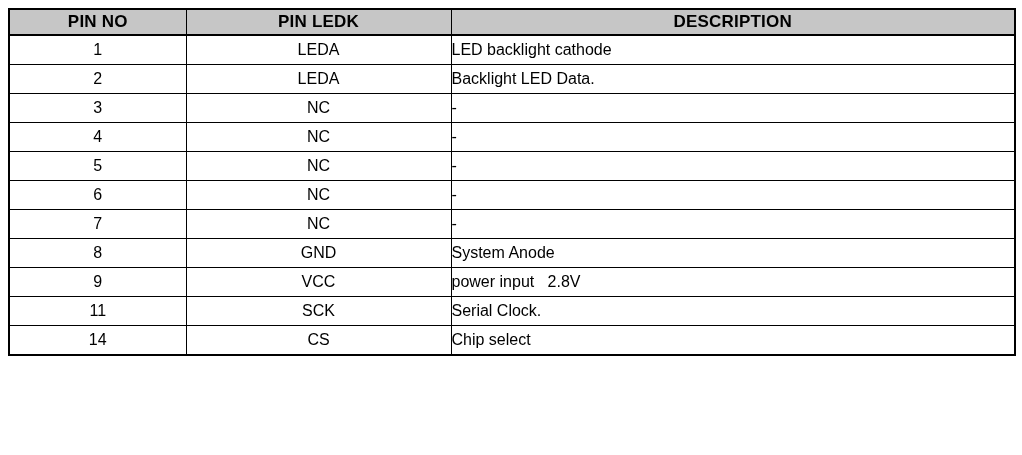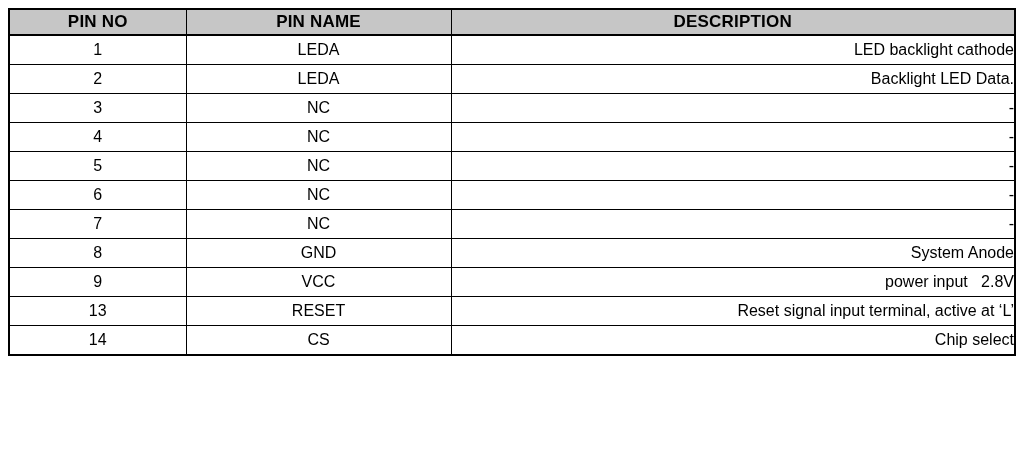--- a/index.html
+++ b/index.html
@@ -44,39 +44,39 @@
   table.pin-table td {
     border: 1px solid #000000;
     font-size: 16px;
     height: 28px;
     padding: 0;
     vertical-align: middle;
     background: #ffffff;
   }
   td.cell-center { text-align: center; }
   td.cell-desc   {
-    text-align: right;
+    text-align: left;
     padding-left: 2px;
     white-space: pre-wrap;
   }
 </style>
 </head>
 <body>
 
 <div class="page">
   <table class="pin-table">
     <colgroup>
       <col class="c-pinno">
       <col class="c-pinname">
       <col class="c-desc">
     </colgroup>
     <thead>
       <tr>
         <th>PIN NO</th>
-        <th>PIN NAME</th>
+        <th>PIN LEDK</th>
         <th>DESCRIPTION</th>
       </tr>
     </thead>
     <tbody>
       <tr>
         <td class="cell-center">1</td>
         <td class="cell-center">LEDA</td>
         <td class="cell-desc">LED backlight cathode</td>
       </tr>
       <tr>
@@ -113,23 +113,23 @@
         <td class="cell-center">8</td>
         <td class="cell-center">GND</td>
         <td class="cell-desc">System Anode</td>
       </tr>
       <tr>
         <td class="cell-center">9</td>
         <td class="cell-center">VCC</td>
         <td class="cell-desc">power input   2.8V</td>
       </tr>
       <tr>
-        <td class="cell-center">13</td>
-        <td class="cell-center">RESET</td>
-        <td class="cell-desc">Reset signal input terminal, active at ‘L’</td>
+        <td class="cell-center">11</td>
+        <td class="cell-center">SCK</td>
+        <td class="cell-desc">Serial Clock.</td>
       </tr>
       <tr>
         <td class="cell-center">14</td>
         <td class="cell-center">CS</td>
         <td class="cell-desc">Chip select</td>
       </tr>
     </tbody>
   </table>
 </div>
 

